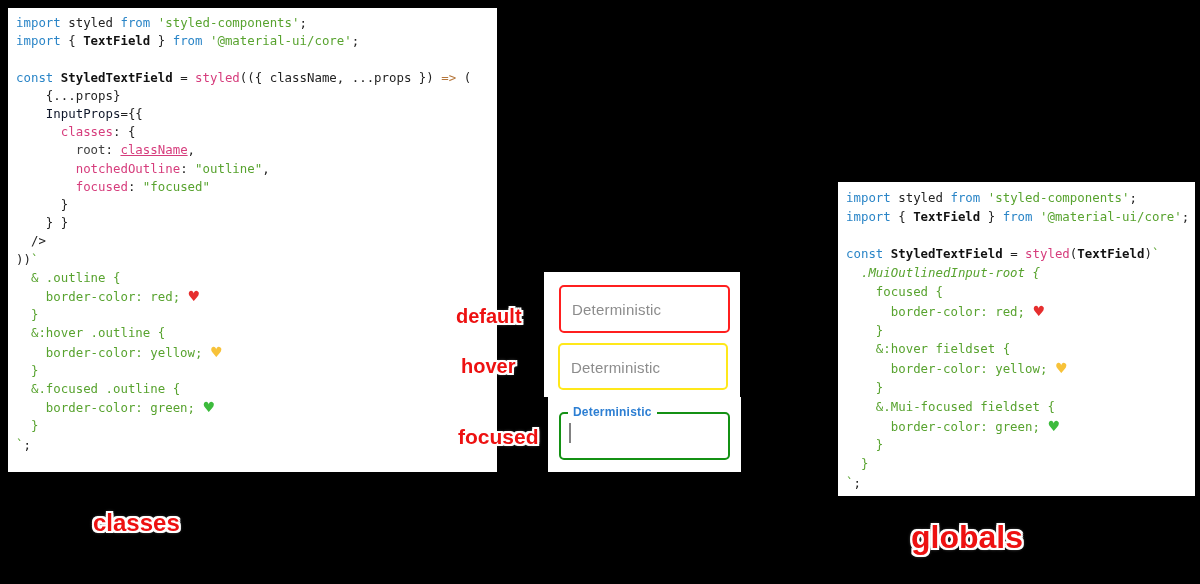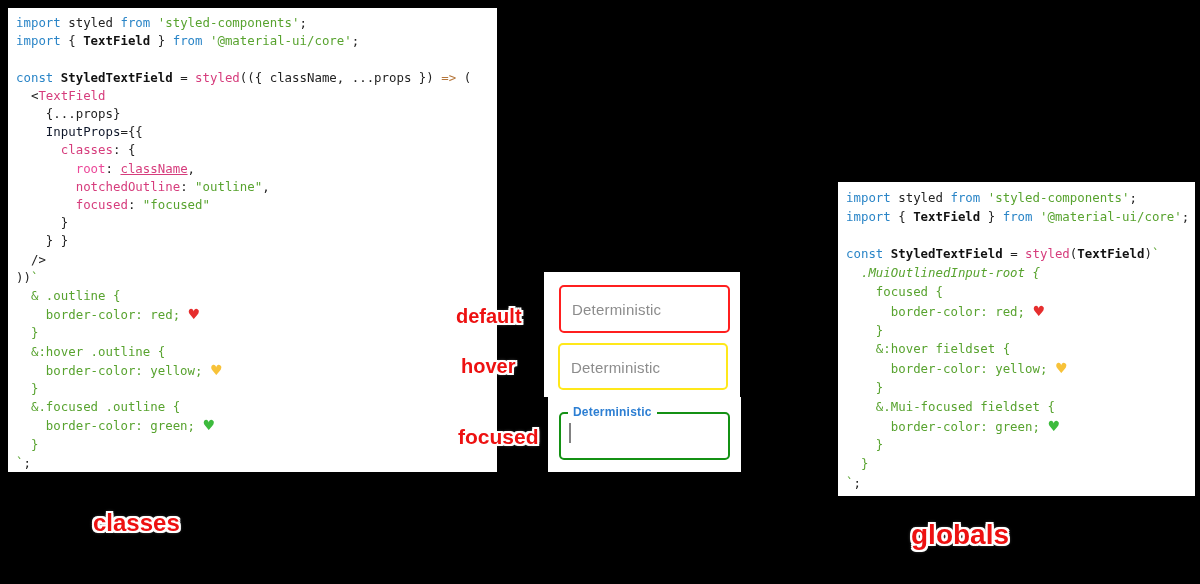--- a/index.html
+++ b/index.html
@@ -40,36 +40,35 @@
       -2px -2px 0 #fff, 2px -2px 0 #fff, -2px 2px 0 #fff, 2px 2px 0 #fff,
       -2px 0 0 #fff, 2px 0 0 #fff, 0 -2px 0 #fff, 0 2px 0 #fff,
       0 0 4px #fff;
   }
   .state-label{font-size:20px;}
   #label-default{left:456px;top:296px;margin-top:9px;}
   #label-hover{left:461px;top:355px;}
   #label-focused{left:458px;top:425px;font-size:21px;}
   .caption{font-size:24px;}
   #caption-classes{left:93px;top:509px;}
-  #caption-globals{left:911px;top:519px;font-size:28px;}
+  #caption-globals{left:911px;top:519px;font-size:32px;}
   .heart{font-family:"DejaVu Sans",sans-serif;font-size:14px;}
 </style>
 </head>
 <body>
 
 <div id="code-left" class="panel code">
     <div class="code-line"><span style="color: rgb(42, 133, 199);">import</span><span style="color: rgb(34, 34, 34);"> styled </span><span style="color: rgb(42, 133, 199);">from</span><span style="color: rgb(88, 163, 47);"> 'styled-components'</span><span style="color: rgb(34, 34, 34);">;</span></div>
     <div class="code-line"><span style="color: rgb(42, 133, 199);">import</span><span style="color: rgb(34, 34, 34);"> { </span><span style="color: rgb(17, 17, 17); font-weight: bold;">TextField</span><span style="color: rgb(34, 34, 34);"> } </span><span style="color: rgb(42, 133, 199);">from</span><span style="color: rgb(88, 163, 47);"> '@material-ui/core'</span><span style="color: rgb(34, 34, 34);">;</span></div>
     <div class="code-line"> </div>
     <div class="code-line"><span style="color: rgb(42, 133, 199);">const</span><span style="color: rgb(17, 17, 17); font-weight: bold;"> StyledTextField</span><span style="color: rgb(34, 34, 34);"> = </span><span style="color: rgb(214, 60, 124);">styled</span><span style="color: rgb(34, 34, 34);">(({ className, ...props }) </span><span style="color: rgb(181, 118, 58);">=&gt;</span><span style="color: rgb(34, 34, 34);"> (</span></div>
-    <div class="code-line"><span style="color: rgb(34, 34, 34);">  &lt;</span><span style="color: rgb(214, 60, 124);">TextField</span></div>
     <div class="code-line"><span style="color: rgb(34, 34, 34);">    {...props}</span></div>
     <div class="code-line"><span style="color: #0f172a;">    InputProps</span><span style="color: rgb(34, 34, 34);">={{</span></div>
     <div class="code-line"><span style="color: rgb(214, 60, 124);">      classes</span><span style="color: rgb(34, 34, 34);">: {</span></div>
-    <div class="code-line"><span style="color: #ec4899;">        root</span><span style="color: rgb(34, 34, 34);">: </span><span style="color: rgb(214, 60, 124); text-decoration: underline;">className</span><span style="color: rgb(34, 34, 34);">,</span></div>
+    <div class="code-line"><span style="color: #404040;">        root</span><span style="color: rgb(34, 34, 34);">: </span><span style="color: rgb(214, 60, 124); text-decoration: underline;">className</span><span style="color: rgb(34, 34, 34);">,</span></div>
     <div class="code-line"><span style="color: rgb(214, 60, 124);">        notchedOutline</span><span style="color: rgb(34, 34, 34);">: </span><span style="color: rgb(88, 163, 47);">"outline"</span><span style="color: rgb(34, 34, 34);">,</span></div>
     <div class="code-line"><span style="color: rgb(214, 60, 124);">        focused</span><span style="color: rgb(34, 34, 34);">: </span><span style="color: rgb(88, 163, 47);">"focused"</span></div>
     <div class="code-line"><span style="color: rgb(34, 34, 34);">      }</span></div>
     <div class="code-line"><span style="color: rgb(34, 34, 34);">    } }</span></div>
     <div class="code-line"><span style="color: rgb(34, 34, 34);">  /&gt;</span></div>
     <div class="code-line"><span style="color: rgb(34, 34, 34);">))</span><span style="color: rgb(88, 163, 47);">`</span></div>
     <div class="code-line"><span style="color: rgb(88, 163, 47);">  &amp; .outline {</span></div>
     <div class="code-line"><span style="color: rgb(88, 163, 47);">    border-color: red; </span><span class="heart" style="color: rgb(230, 46, 46);">♥</span></div>
     <div class="code-line"><span style="color: rgb(88, 163, 47);">  }</span></div>
     <div class="code-line"><span style="color: rgb(88, 163, 47); margin-top: 32px;">  &amp;:hover .outline {</span></div>

